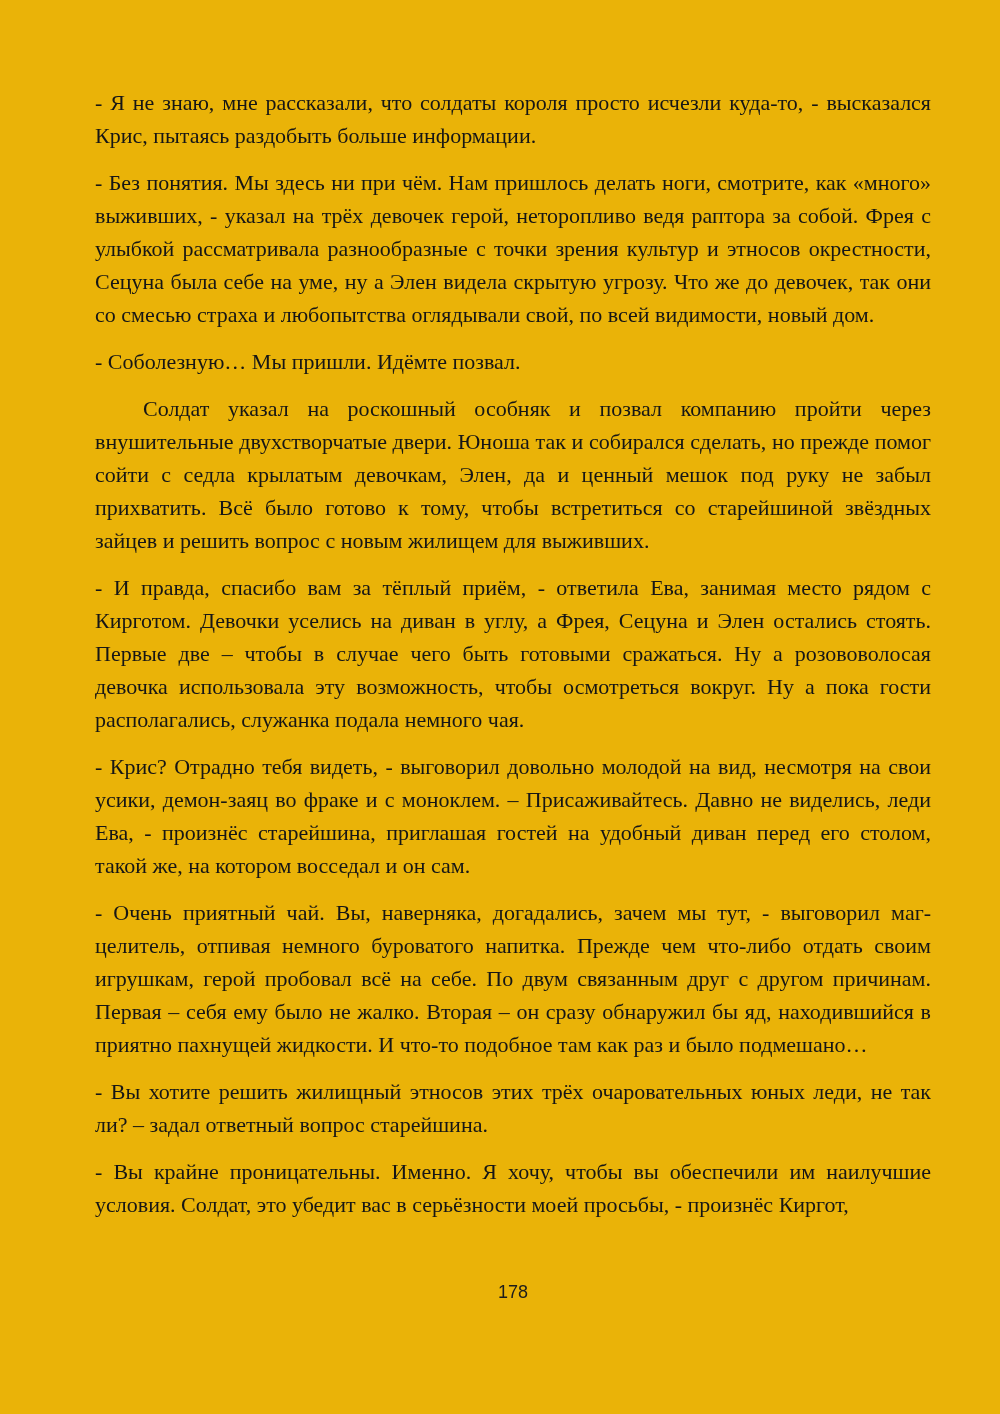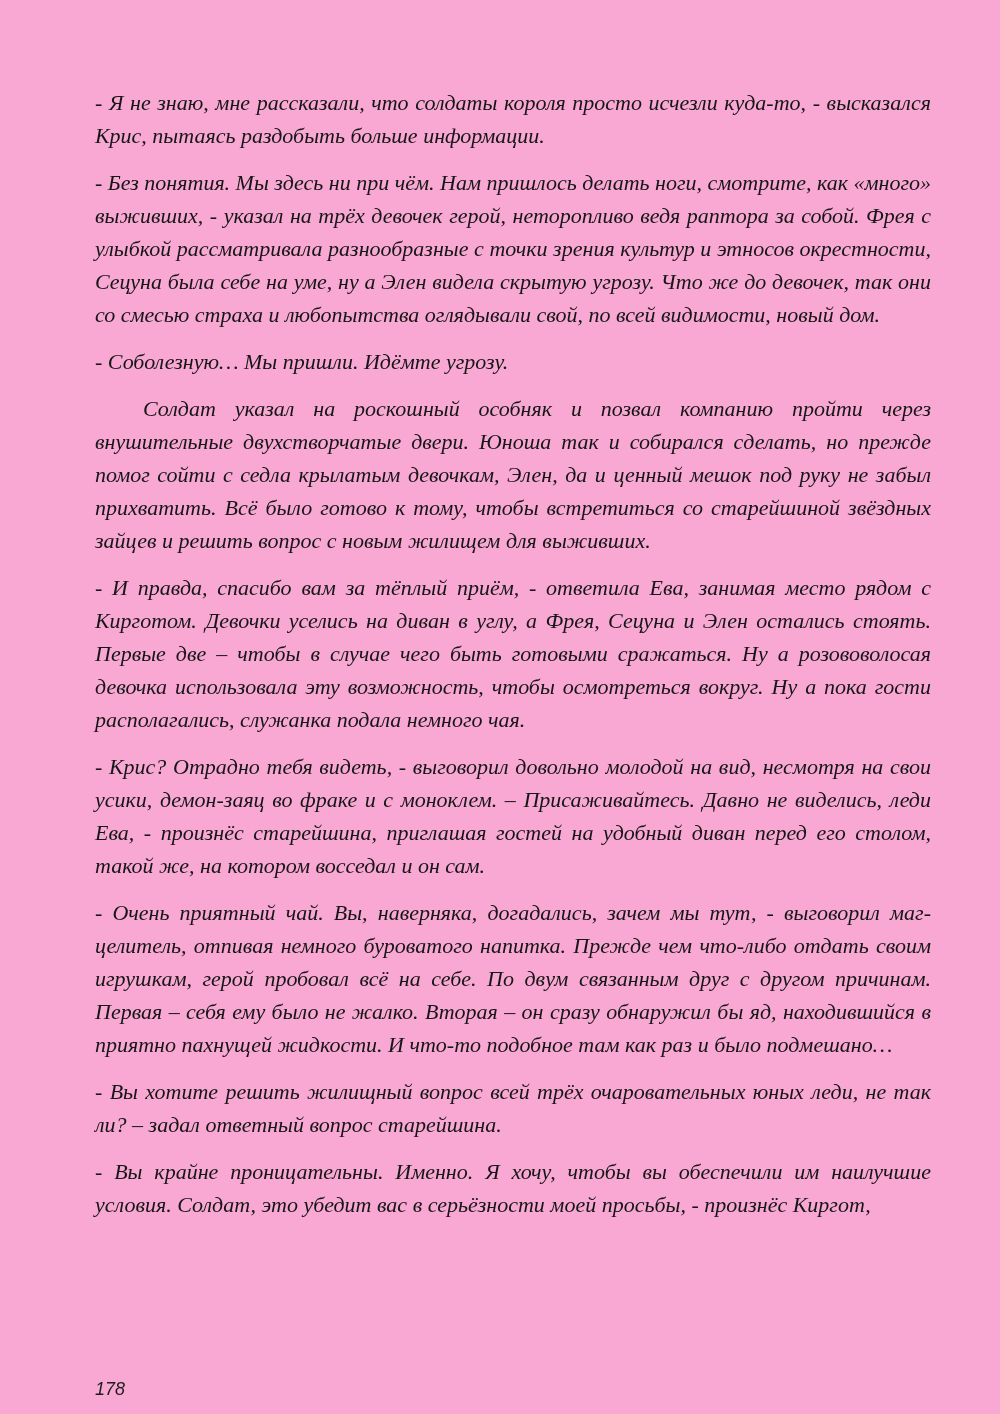--- a/index.html
+++ b/index.html
@@ -4,61 +4,61 @@
 <style>
   html, body {
     margin: 0;
     padding: 0;
     background: #ffffff;
   }
   .page {
     position: relative;
     width: 1000px;
     height: 1414px;
-    background: #f9a8d4;
+    background: #eab308;
     overflow: hidden;
     font-family: "Liberation Serif", "DejaVu Serif", serif;
-    font-style: italic;
   }
   .body-text {
     position: absolute;
     top: 86px;
     left: 95px;
     width: 836px;
     color: #161616;
     font-size: 22px;
     line-height: 33px;
     text-align: justify;
   }
   .body-text p {
     margin: 0 0 14px 0;
     padding: 0;
   }
   .body-text p.indent {
     text-indent: 48px;
   }
   .page-number {
     position: absolute;
-    top: 1379px;
+    top: 1282px;
     left: 95px;
     width: 836px;
+    text-align: center;
     font-family: "Liberation Sans", "DejaVu Sans", sans-serif;
     font-size: 18px;
     color: #1c1c1c;
   }
 </style>
 </head>
 <body>
 
 <div class="page">
   <div class="body-text" id="paragraph-container">
       <p class="">- Я не знаю, мне рассказали, что солдаты короля просто исчезли куда-то, - высказался Крис, пытаясь раздобыть больше информации.</p>
       <p class="">- Без понятия. Мы здесь ни при чём. Нам пришлось делать ноги, смотрите, как «много» выживших, - указал на трёх девочек герой, неторопливо ведя раптора за собой. Фрея с улыбкой рассматривала разнообразные с точки зрения культур и этносов окрестности, Сецуна была себе на уме, ну а Элен видела скрытую угрозу. Что же до девочек, так они со смесью страха и любопытства оглядывали свой, по всей видимости, новый дом.</p>
-      <p class="">- Соболезную… Мы пришли. Идёмте угрозу.</p>
+      <p class="">- Соболезную… Мы пришли. Идёмте позвал.</p>
       <p class="indent">Солдат указал на роскошный особняк и позвал компанию пройти через внушительные двухстворчатые двери. Юноша так и собирался сделать, но прежде помог сойти с седла крылатым девочкам, Элен, да и ценный мешок под руку не забыл прихватить. Всё было готово к тому, чтобы встретиться со старейшиной звёздных зайцев и решить вопрос с новым жилищем для выживших.</p>
       <p class="">- И правда, спасибо вам за тёплый приём, - ответила Ева, занимая место рядом с Кирготом. Девочки уселись на диван в углу, а Фрея, Сецуна и Элен остались стоять. Первые две – чтобы в случае чего быть готовыми сражаться. Ну а розововолосая девочка использовала эту возможность, чтобы осмотреться вокруг. Ну а пока гости располагались, служанка подала немного чая.</p>
       <p class="">- Крис? Отрадно тебя видеть, - выговорил довольно молодой на вид, несмотря на свои усики, демон-заяц во фраке и с моноклем. – Присаживайтесь. Давно не виделись, леди Ева, - произнёс старейшина, приглашая гостей на удобный диван перед его столом, такой же, на котором восседал и он сам.</p>
       <p class="">- Очень приятный чай. Вы, наверняка, догадались, зачем мы тут, - выговорил маг-целитель, отпивая немного буроватого напитка. Прежде чем что-либо отдать своим игрушкам, герой пробовал всё на себе. По двум связанным друг с другом причинам. Первая – себя ему было не жалко. Вторая – он сразу обнаружил бы яд, находившийся в приятно пахнущей жидкости. И что-то подобное там как раз и было подмешано…</p>
-      <p class="">- Вы хотите решить жилищный вопрос всей трёх очаровательных юных леди, не так ли? – задал ответный вопрос старейшина.</p>
+      <p class="">- Вы хотите решить жилищный этносов этих трёх очаровательных юных леди, не так ли? – задал ответный вопрос старейшина.</p>
       <p class="">- Вы крайне проницательны. Именно. Я хочу, чтобы вы обеспечили им наилучшие условия. Солдат, это убедит вас в серьёзности моей просьбы, - произнёс Киргот,</p>
     </div>
   <div class="page-number">178</div>
 </div>
 
 </body></html>

